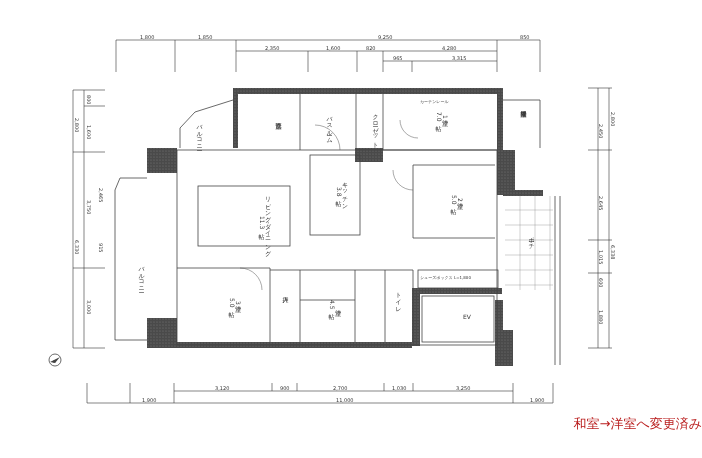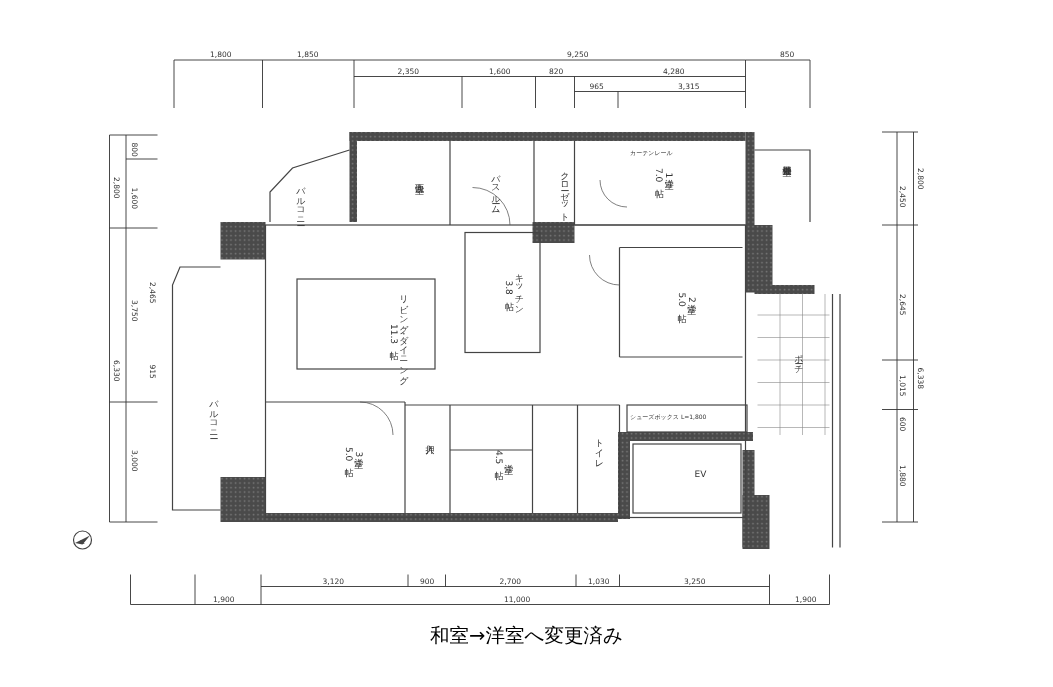--- a/index.html
+++ b/index.html
@@ -2,21 +2,21 @@
 <html><head>
 <meta charset="utf-8">
 <style>
   html,body{margin:0;padding:0;background:#fff;}
   body{width:702px;height:458px;position:relative;overflow:hidden;font-family:"DejaVu Sans",sans-serif;color:#222;}
   .plan{position:absolute;left:0;top:0;width:702px;height:458px;}
   .dim{position:absolute;font-size:5px;color:#333;white-space:nowrap;}
   .dimv{position:absolute;font-size:5px;color:#333;white-space:nowrap;transform:rotate(90deg);transform-origin:left top;}
   .room{position:absolute;font-size:6px;color:#333;writing-mode:vertical-rl;text-align:center;line-height:1.1;}
   .roomh{position:absolute;font-size:6px;color:#333;}
-  .caption{position:absolute;left:0;width:702px;top:415px;text-align:center;font-size:13px;color:#000000;font-family:"DejaVu Sans",sans-serif;}
+  .caption{position:absolute;left:0;width:702px;top:415px;text-align:right;font-size:13px;color:#b91c1c;font-family:"DejaVu Sans",sans-serif;}
   .north{position:absolute;left:52px;top:360px;font-size:4px;color:#444;writing-mode:vertical-rl;}
 </style>
 </head>
 <body>
 
 <svg class="plan" viewBox="0 0 702 458" xmlns="http://www.w3.org/2000/svg">
   <defs>
     <pattern id="hatch" width="3" height="3" patternUnits="userSpaceOnUse">
       <rect width="3" height="3" fill="#4a4a4a"></rect>
       <circle cx="1" cy="1" r="0.6" fill="#777"></circle>

